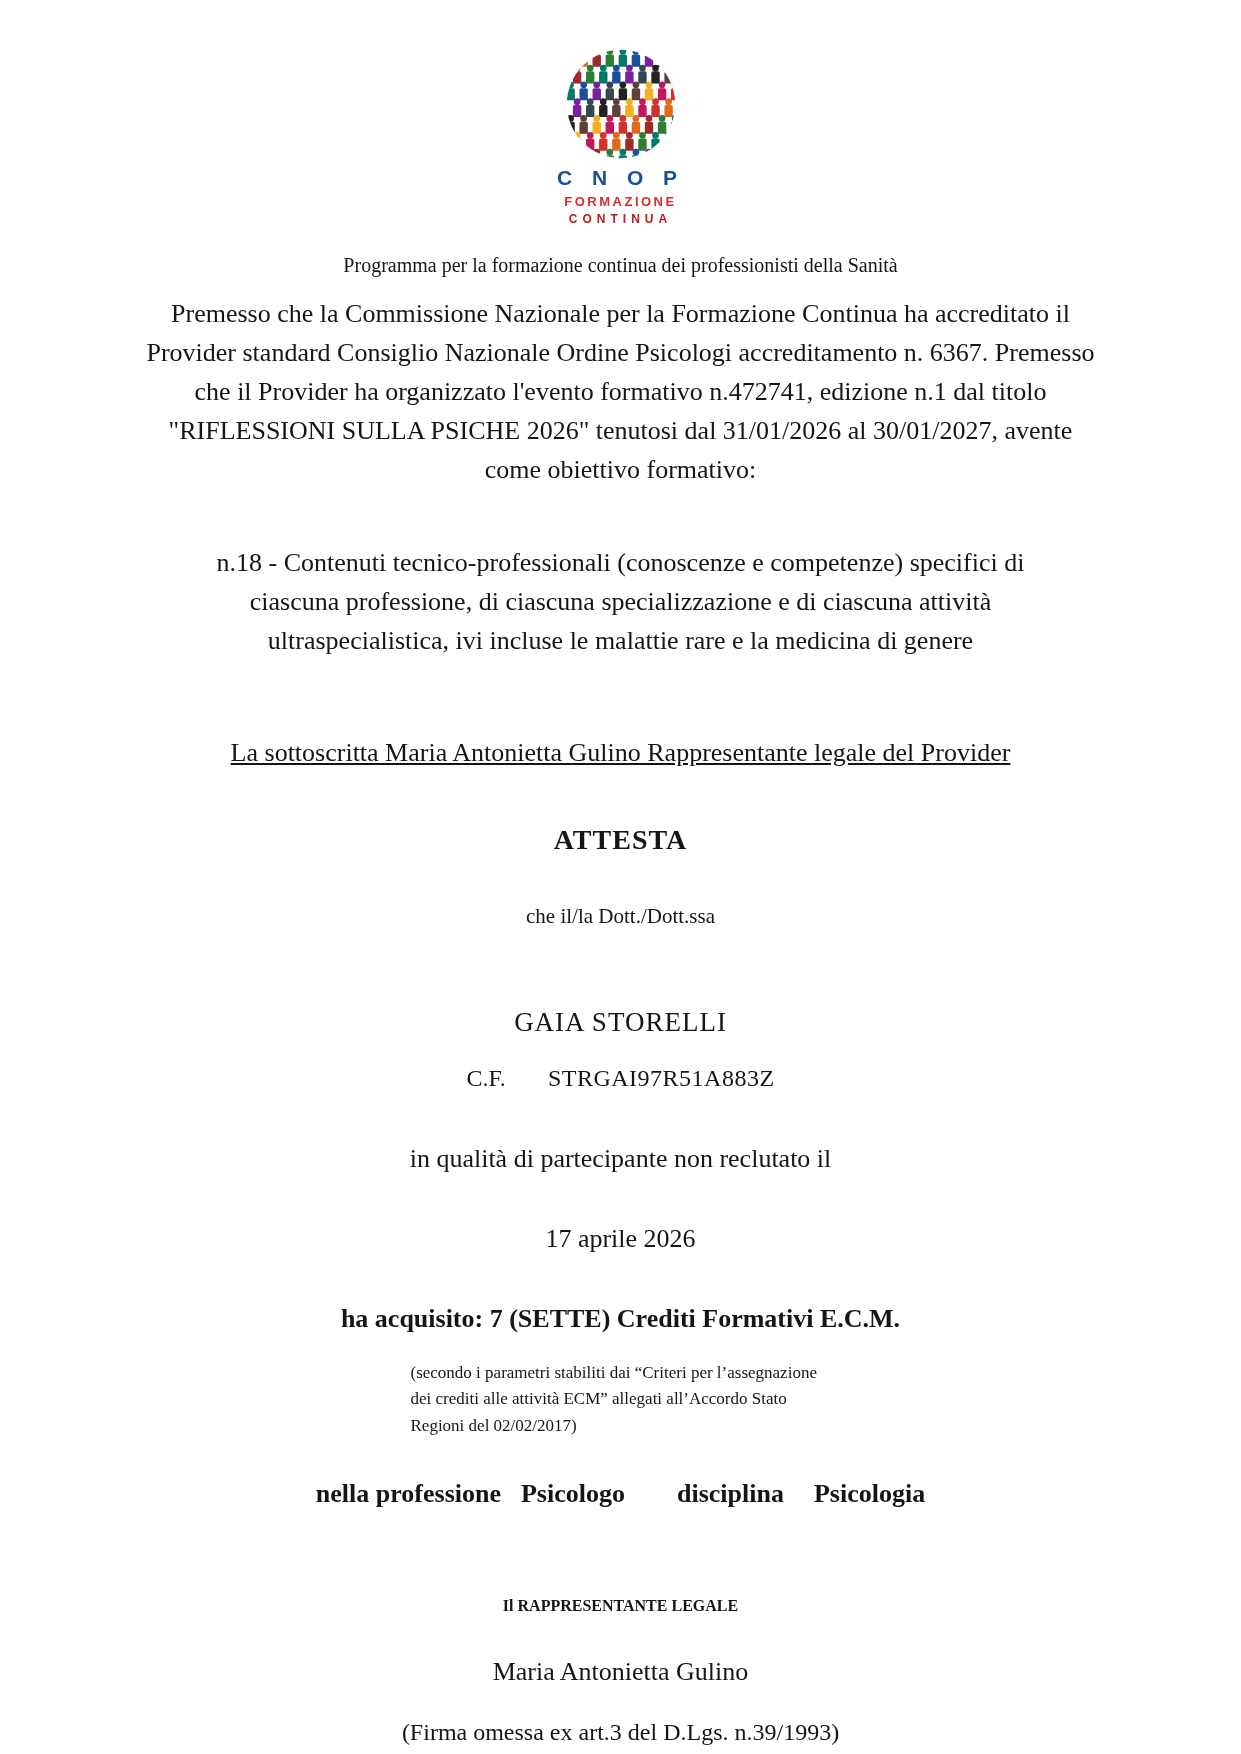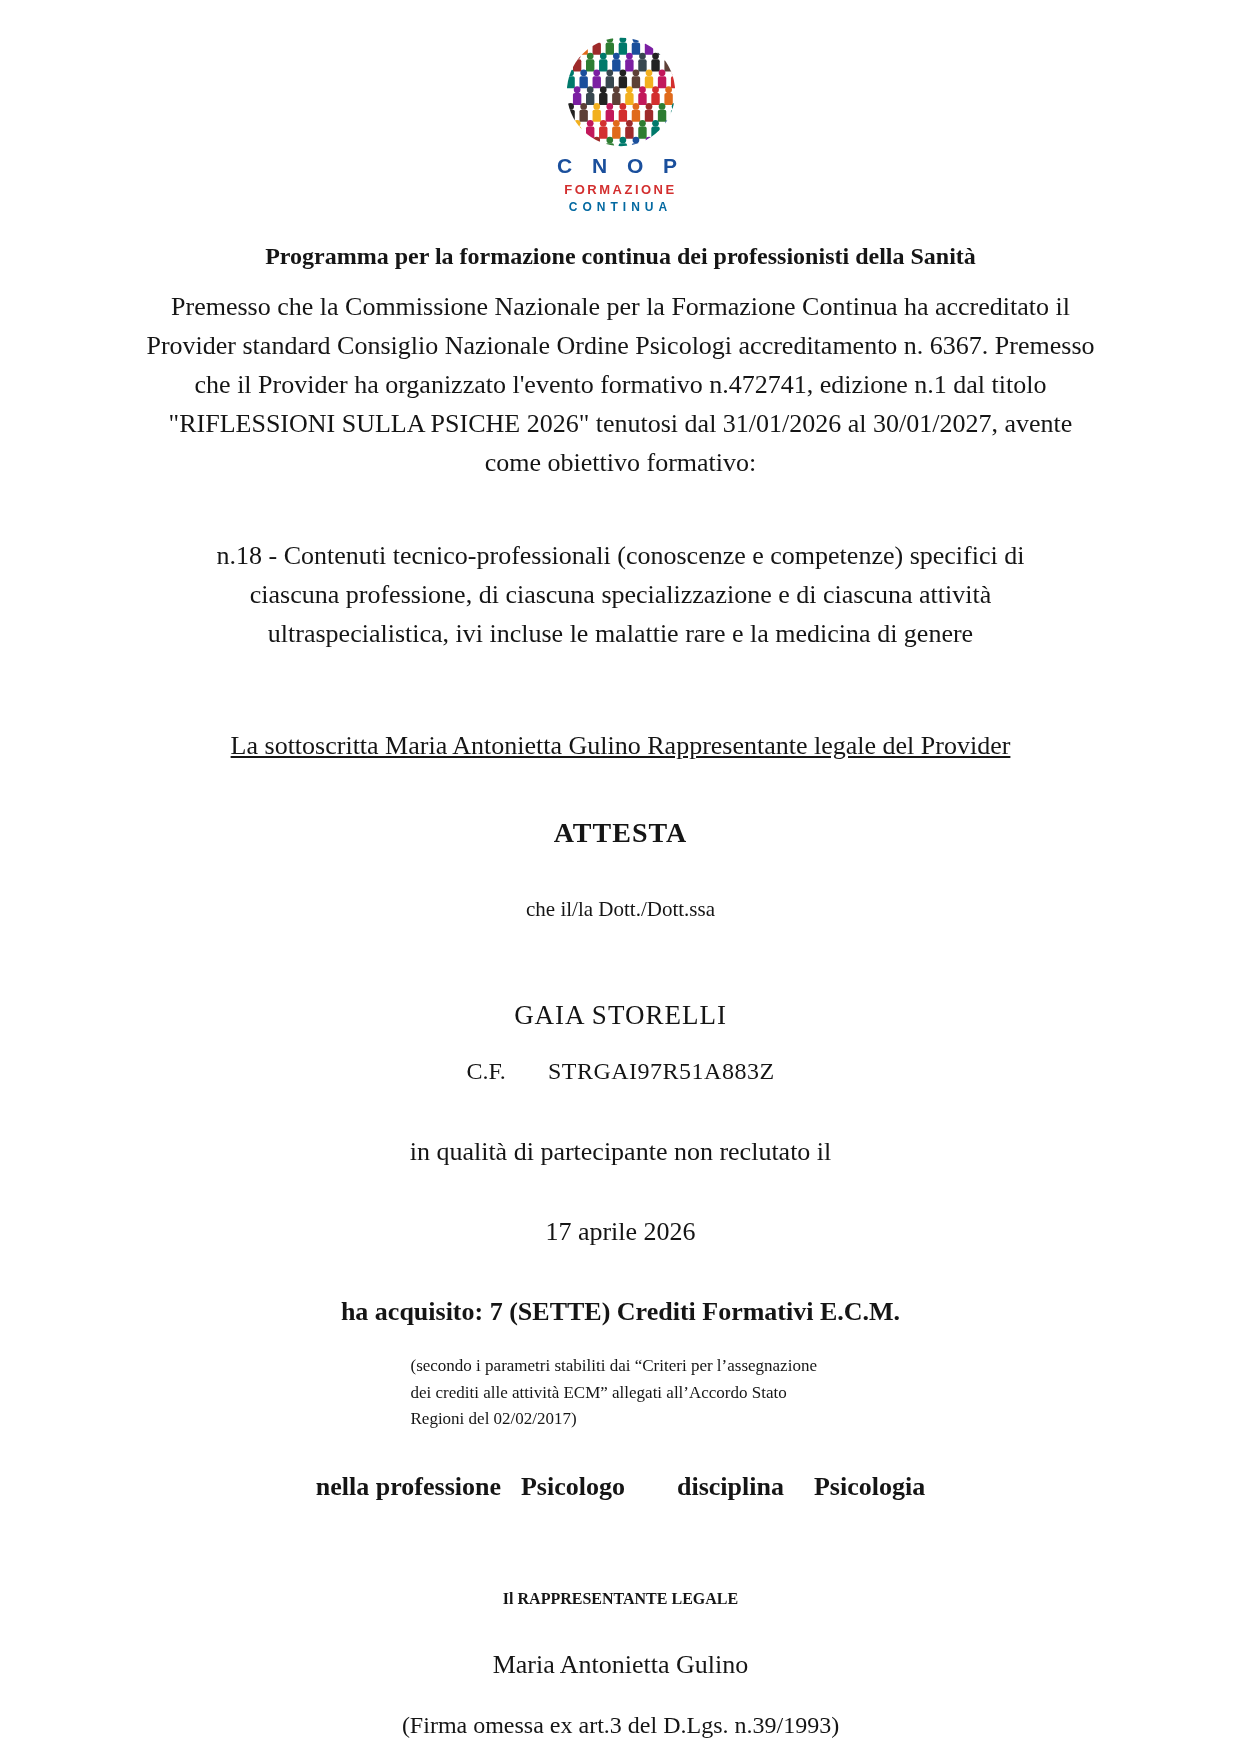--- a/index.html
+++ b/index.html
@@ -1,36 +1,36 @@
 <!DOCTYPE html>
 <html><head>
 <meta charset="utf-8">
 <style>
   html,body{margin:0;padding:0;background:#ffffff;}
   .page{
     width:1241px;height:1754px;margin:0 auto;box-sizing:border-box;
     background:#ffffff;color:#151515;text-align:center;
     font-family:"Liberation Serif","DejaVu Serif",serif;
-    padding-top:36px;overflow:hidden;border-radius:30px;
+    padding-top:48px;overflow:hidden;border-radius:30px;
   }
   .logo-block{display:flex;flex-direction:column;align-items:center;gap:2px;}
   .logo-circle{display:block;}
   .logo-cnop{
     font-family:"Liberation Sans","DejaVu Sans",sans-serif;
     font-weight:bold;font-size:21px;letter-spacing:7px;color:#1a4f9c;margin-top:4px;
   }
   .logo-line1{
     font-family:"Liberation Sans","DejaVu Sans",sans-serif;
     font-weight:bold;font-size:13px;letter-spacing:2.5px;color:#d32f2f;margin-top:2px;
   }
   .logo-line2{
     font-family:"Liberation Sans","DejaVu Sans",sans-serif;
-    font-weight:bold;font-size:12px;letter-spacing:5px;color:#0369a1;margin-top:1px;
+    font-weight:bold;font-size:12px;letter-spacing:5px;color:#b91c1c;margin-top:1px;
   }
-  .doc-title{font-size:24px;font-weight:bold;margin:26px auto 15px;width:1000px;line-height:1.35;}
+  .doc-title{font-size:20px;font-weight:normal;margin:26px auto 15px;width:1000px;line-height:1.35;}
   .intro{font-size:26px;width:950px;margin:8px auto 0;line-height:1.5;}
   .objective{font-size:26px;width:850px;margin:54px auto 0;line-height:1.5;}
   .declaration{font-size:26px;margin-top:78px;text-decoration:underline;}
   .attesta{font-size:28px;font-weight:bold;letter-spacing:1px;margin-top:56px;}
   .che-line{font-size:21px;margin-top:48px;}
   .person-name{font-size:27px;letter-spacing:1px;margin-top:78px;}
   .cf-line{font-size:24px;}
   .cf-line .cf-value{margin-left:42px;letter-spacing:0.5px;}
   .participation{font-size:26px;margin-top:52px;}
   .event-date{font-size:26px;margin-top:50px;}

